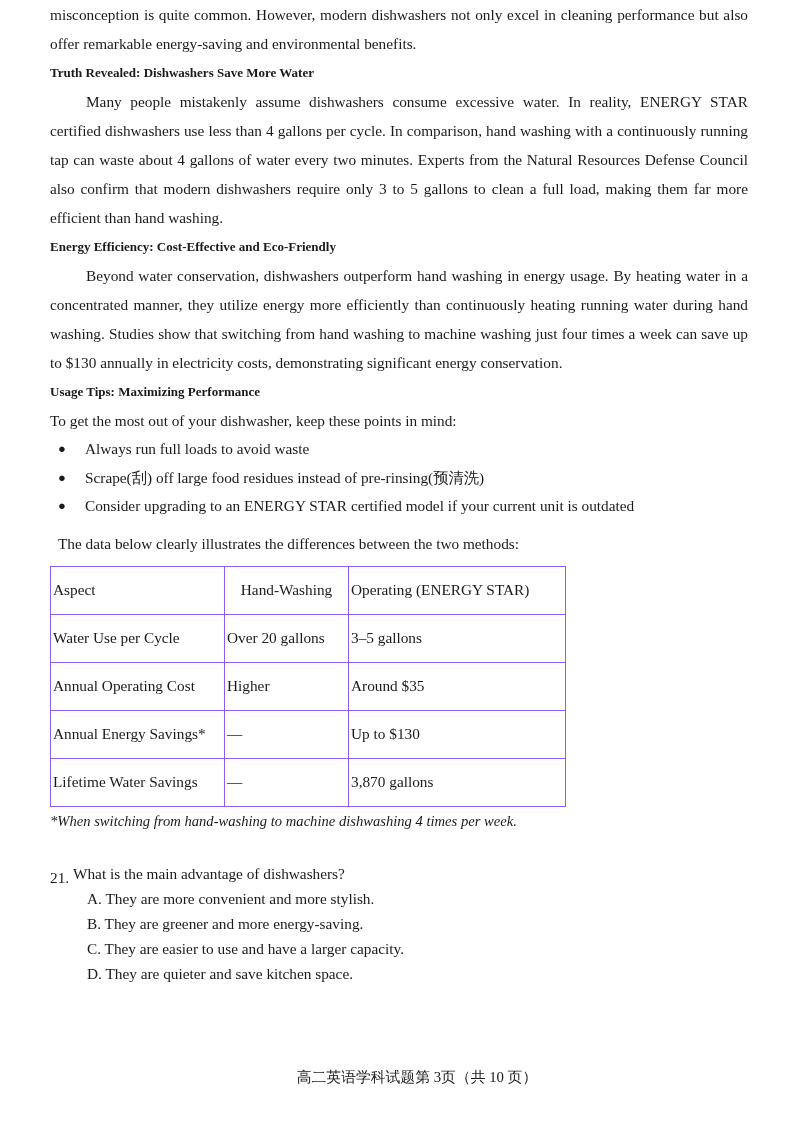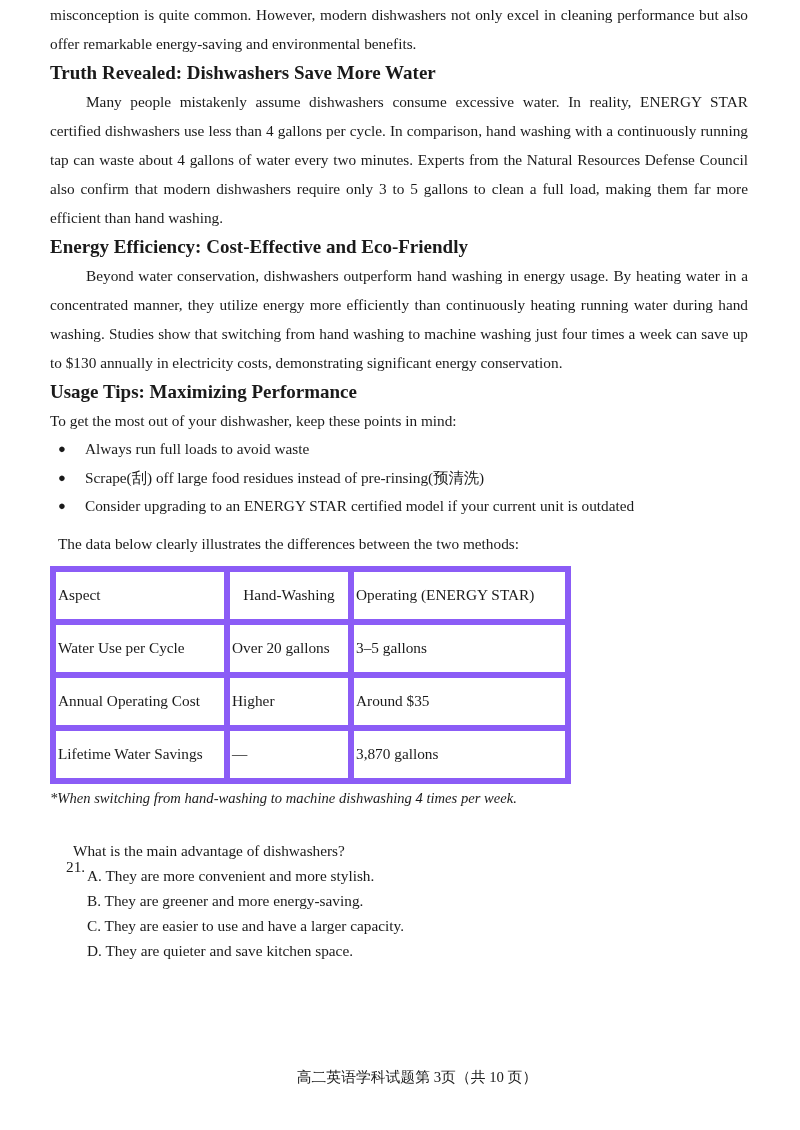--- a/index.html
+++ b/index.html
@@ -29,21 +29,21 @@
     line-height: 29px;
     text-align: justify;
     text-justify: inter-word;
     margin: 0;
   }
   .para.indent { text-indent: 36px; }
 
   .block-top { }
 
   h3.heading {
-    font-size: 19px;
+    font-size: 13px;
     line-height: 29px;
     font-weight: bold;
     margin: 0;
     text-align: left;
   }
   .gap-before-heading { margin-top: 25px; }
   .gap-small { margin-top: 22px; }
 
   
   ul.tips {
@@ -71,21 +71,21 @@
     line-height: 29px;
     margin: 8px;
   }
   table.cmp {
     border-collapse: collapse;
     width: 515px;
     table-layout: fixed;
     margin-top: 3px;
   }
   table.cmp td {
-    border: 6px solid #8b5cf6;
+    border: 1px solid #8b5cf6;
     font-size: 15.3px;
     height: 47px;
     padding: 0 2px;
     vertical-align: middle;
   }
   table.cmp col.c1 { width: 174px; }
   table.cmp col.c2 { width: 124px; }
   table.cmp col.c3 { width: 217px; }
   table.cmp tr.head td.hc1 { text-align: left; }
   table.cmp tr.head td.hc2 { text-align: center; }
@@ -102,22 +102,21 @@
   .question-wrap { margin-top: 28px; }
   .question {
     font-size: 15.3px;
     line-height: 25px;
     position: relative;
     padding-left: 23px;
   }
   .question .qnum {
     position: absolute;
     left: 0;
-    top: 16px;
-    margin-left: 16px;
+    top: 4px;
   }
   ol.choices {
     list-style: none;
     margin: 0;
     padding: 0 0 0 37px;
   }
   ol.choices li {
     font-size: 15.3px;
     line-height: 25px;
   }
@@ -182,20 +181,25 @@
         <td>Water Use per Cycle</td>
         <td>Over 20 gallons</td>
         <td>3–5 gallons</td>
       </tr>
       <tr>
         <td>Annual Operating Cost</td>
         <td>Higher</td>
         <td>Around $35</td>
       </tr>
       <tr>
+        <td>Annual Energy Savings*</td>
+        <td>—</td>
+        <td>Up to $130</td>
+      </tr>
+      <tr>
         <td>Lifetime Water Savings</td>
         <td>—</td>
         <td>3,870 gallons</td>
       </tr>
     </tbody>
   </table>
 
   <p class="footnote">*When switching from hand-washing to machine dishwashing 4 times per week.</p>
 
   <div class="question-wrap">

